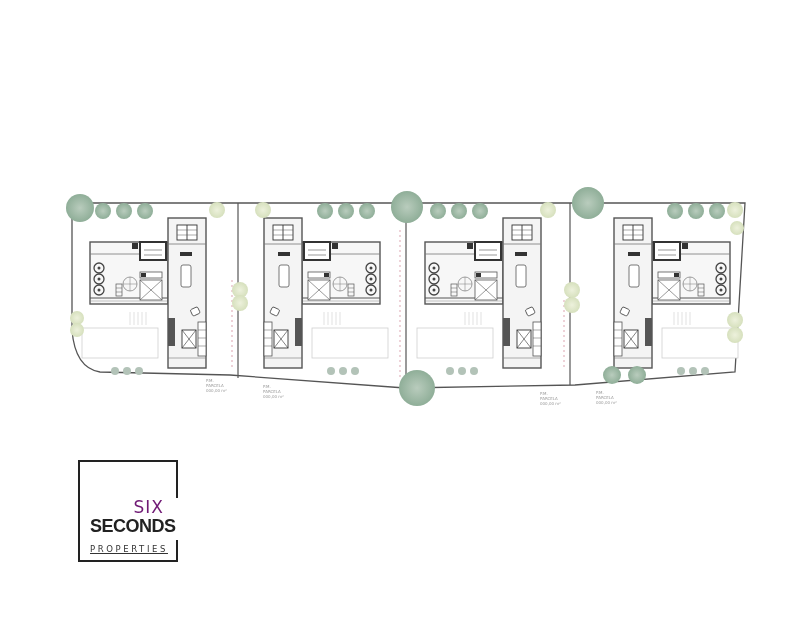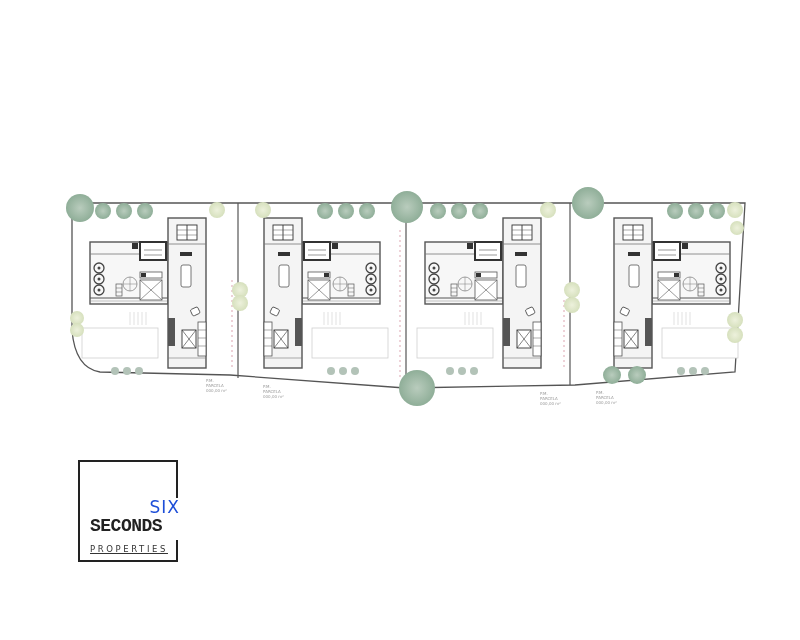--- a/index.html
+++ b/index.html
@@ -2,22 +2,22 @@
 <html><head>
 <meta charset="utf-8">
 <style>
   html,body{margin:0;padding:0;background:#ffffff;}
   body{width:800px;height:640px;position:relative;overflow:hidden;font-family:"Liberation Sans",sans-serif;}
   #plan{position:absolute;left:0;top:0;width:800px;height:640px;}
   .logo{position:absolute;left:78px;top:460px;width:102px;height:104px;}
   .logo-frame{position:absolute;left:0;top:0;width:100px;height:102px;border:2px solid #222;border-right:none;box-sizing:border-box;}
   .logo-frame-r1{position:absolute;left:98px;top:0;width:2px;height:38px;background:#222;}
   .logo-frame-r2{position:absolute;left:98px;top:80px;width:2px;height:22px;background:#222;}
-  .logo-six{position:absolute;right:0;top:38px;font-size:17px;letter-spacing:1px;color:#1d4ed8;font-family:"DejaVu Sans",sans-serif;line-height:18px;}
-  .logo-seconds{position:absolute;left:12px;top:56px;font-size:18px;font-weight:bold;color:#222;font-family:Liberation Mono, monospace;line-height:20px;letter-spacing:-0.5px;}
+  .logo-six{position:absolute;right:16px;top:38px;font-size:17px;letter-spacing:1px;color:#701a75;font-family:"DejaVu Sans",sans-serif;line-height:18px;}
+  .logo-seconds{position:absolute;left:12px;top:56px;font-size:18px;font-weight:bold;color:#222;font-family:Liberation Sans, sans-serif;line-height:20px;letter-spacing:-0.5px;}
   .logo-props{position:absolute;left:12px;top:84px;font-size:8.5px;letter-spacing:2.6px;color:#333;font-family:"DejaVu Sans",sans-serif;text-decoration:underline;}
   .lot-label{position:absolute;font-size:4px;line-height:5px;color:#9a9a9a;font-family:"DejaVu Sans",sans-serif;}
 </style>
 </head>
 <body>
 
 <svg id="plan" viewBox="0 0 800 640" xmlns="http://www.w3.org/2000/svg">
   <defs>
     <radialGradient id="treeG" cx="50%" cy="50%" r="50%">
       <stop offset="0%" stop-color="#b9ccbd"></stop>

